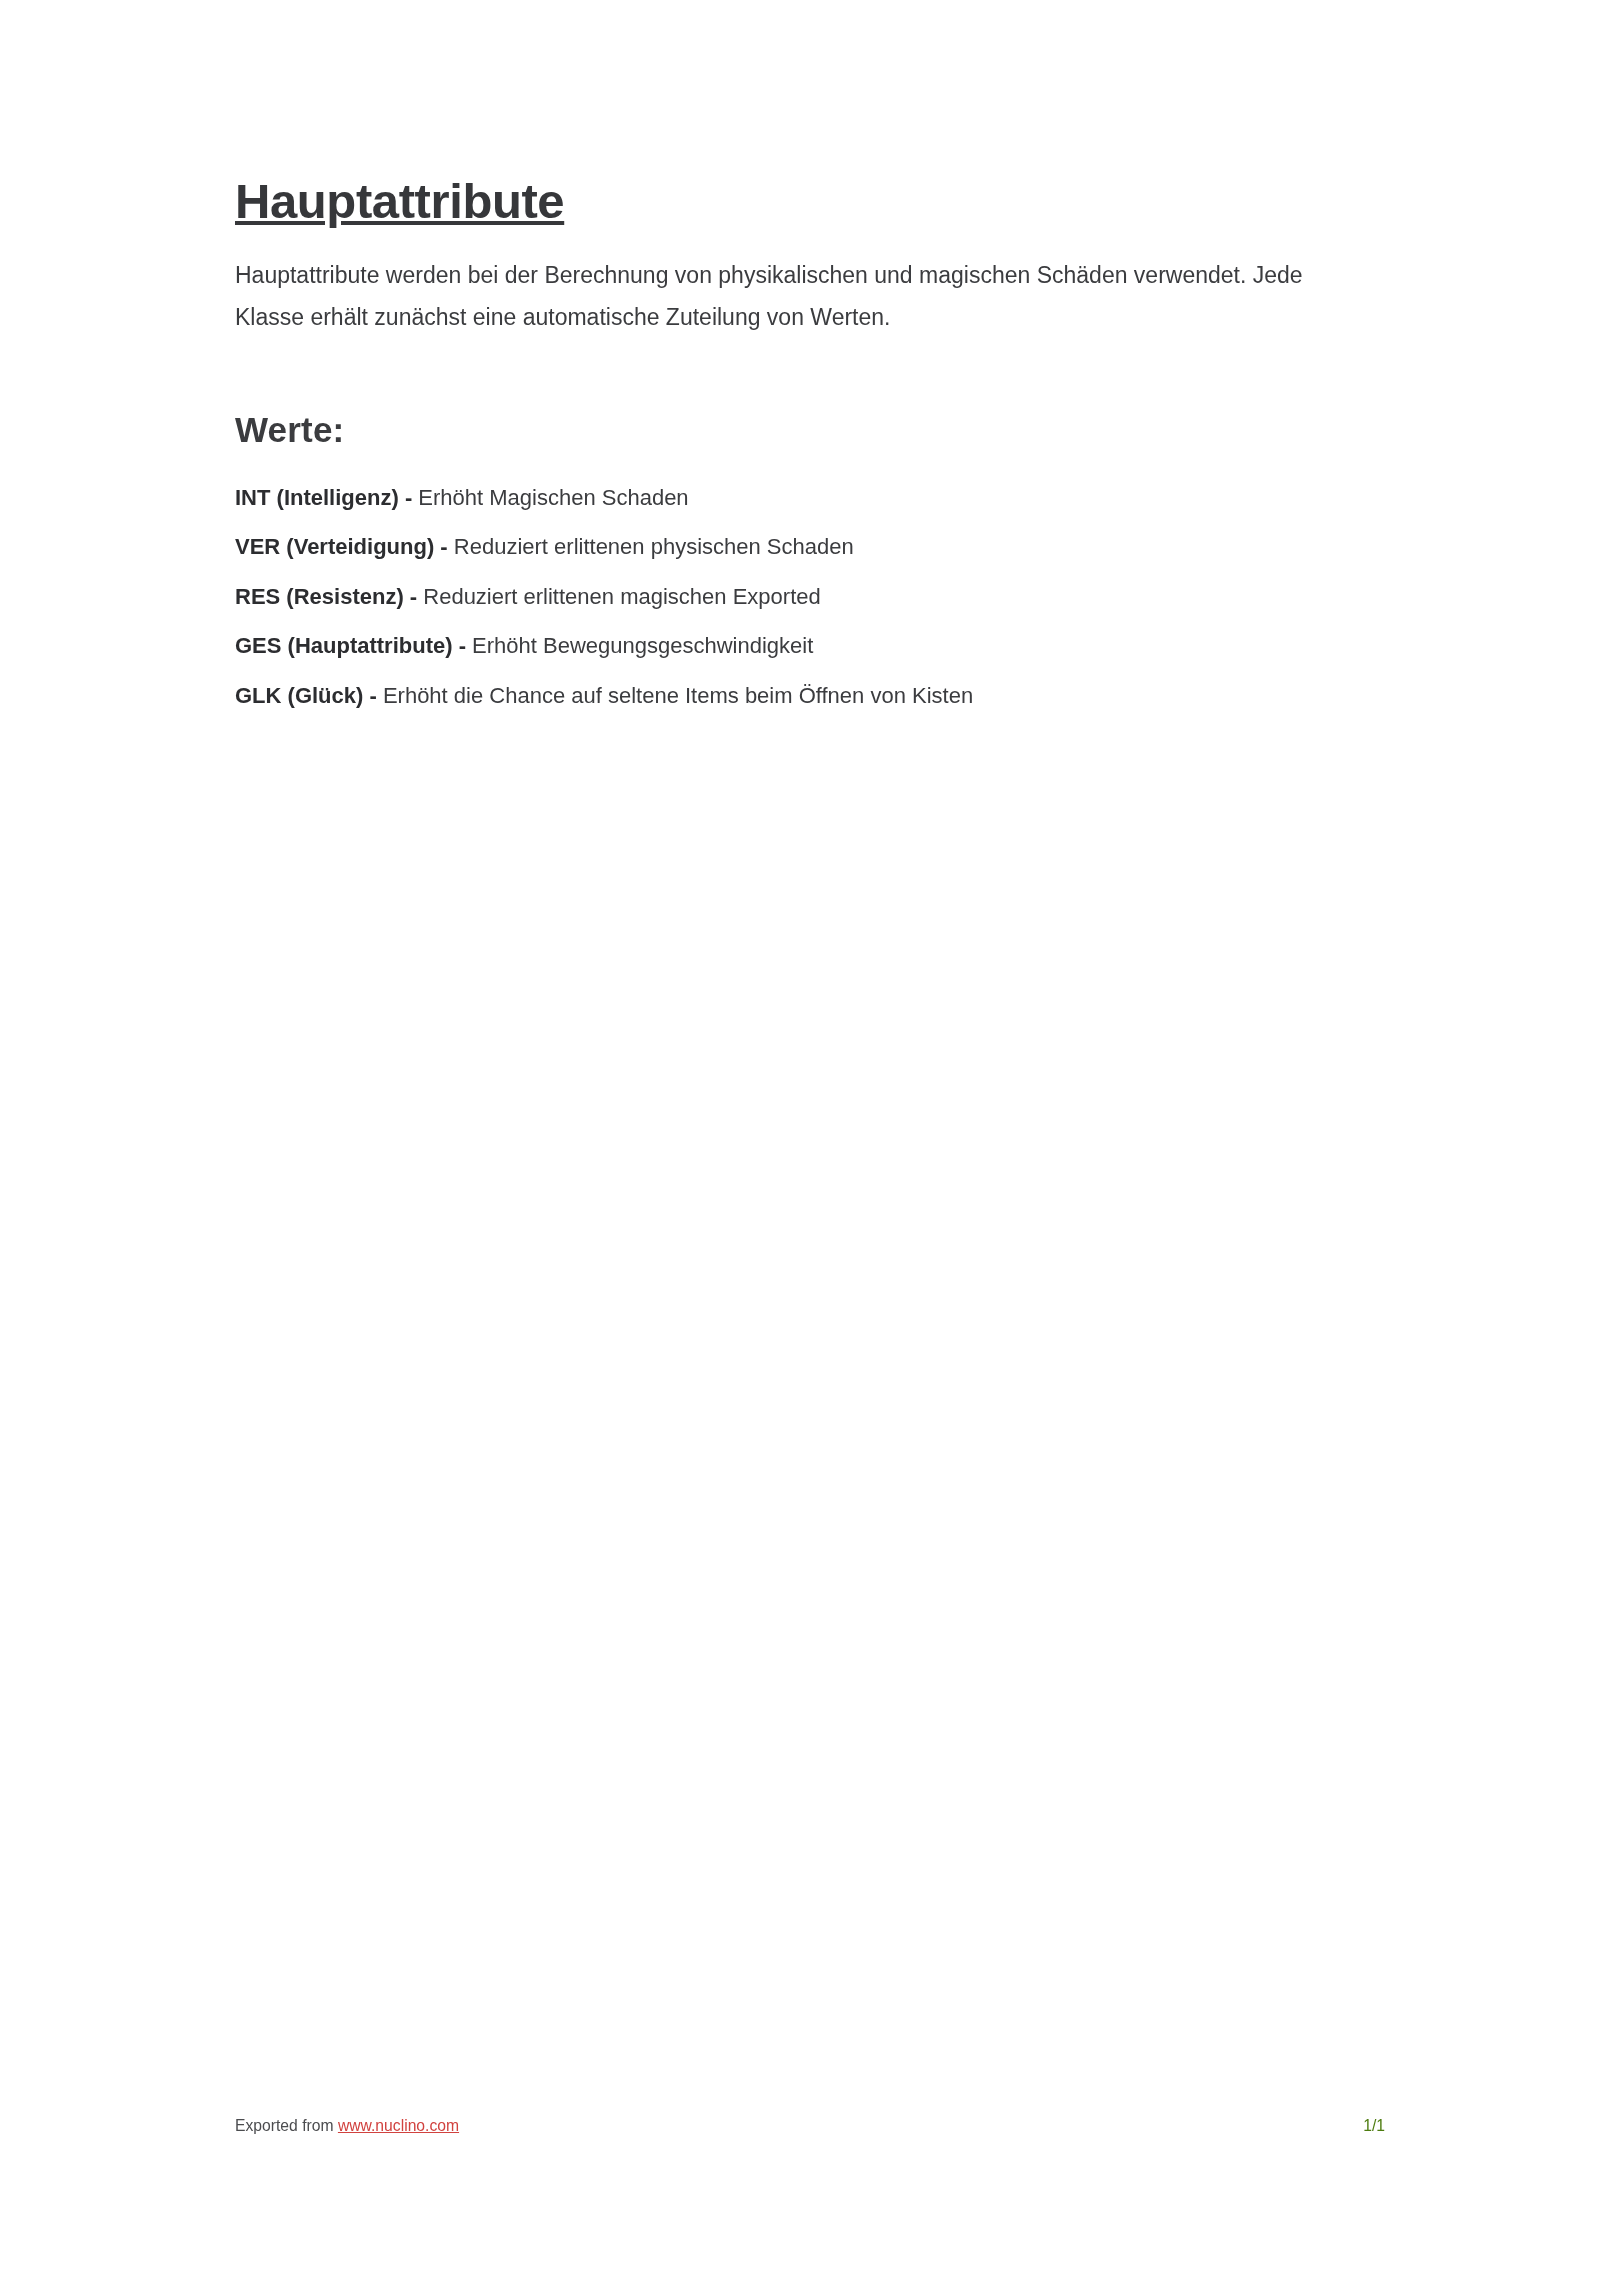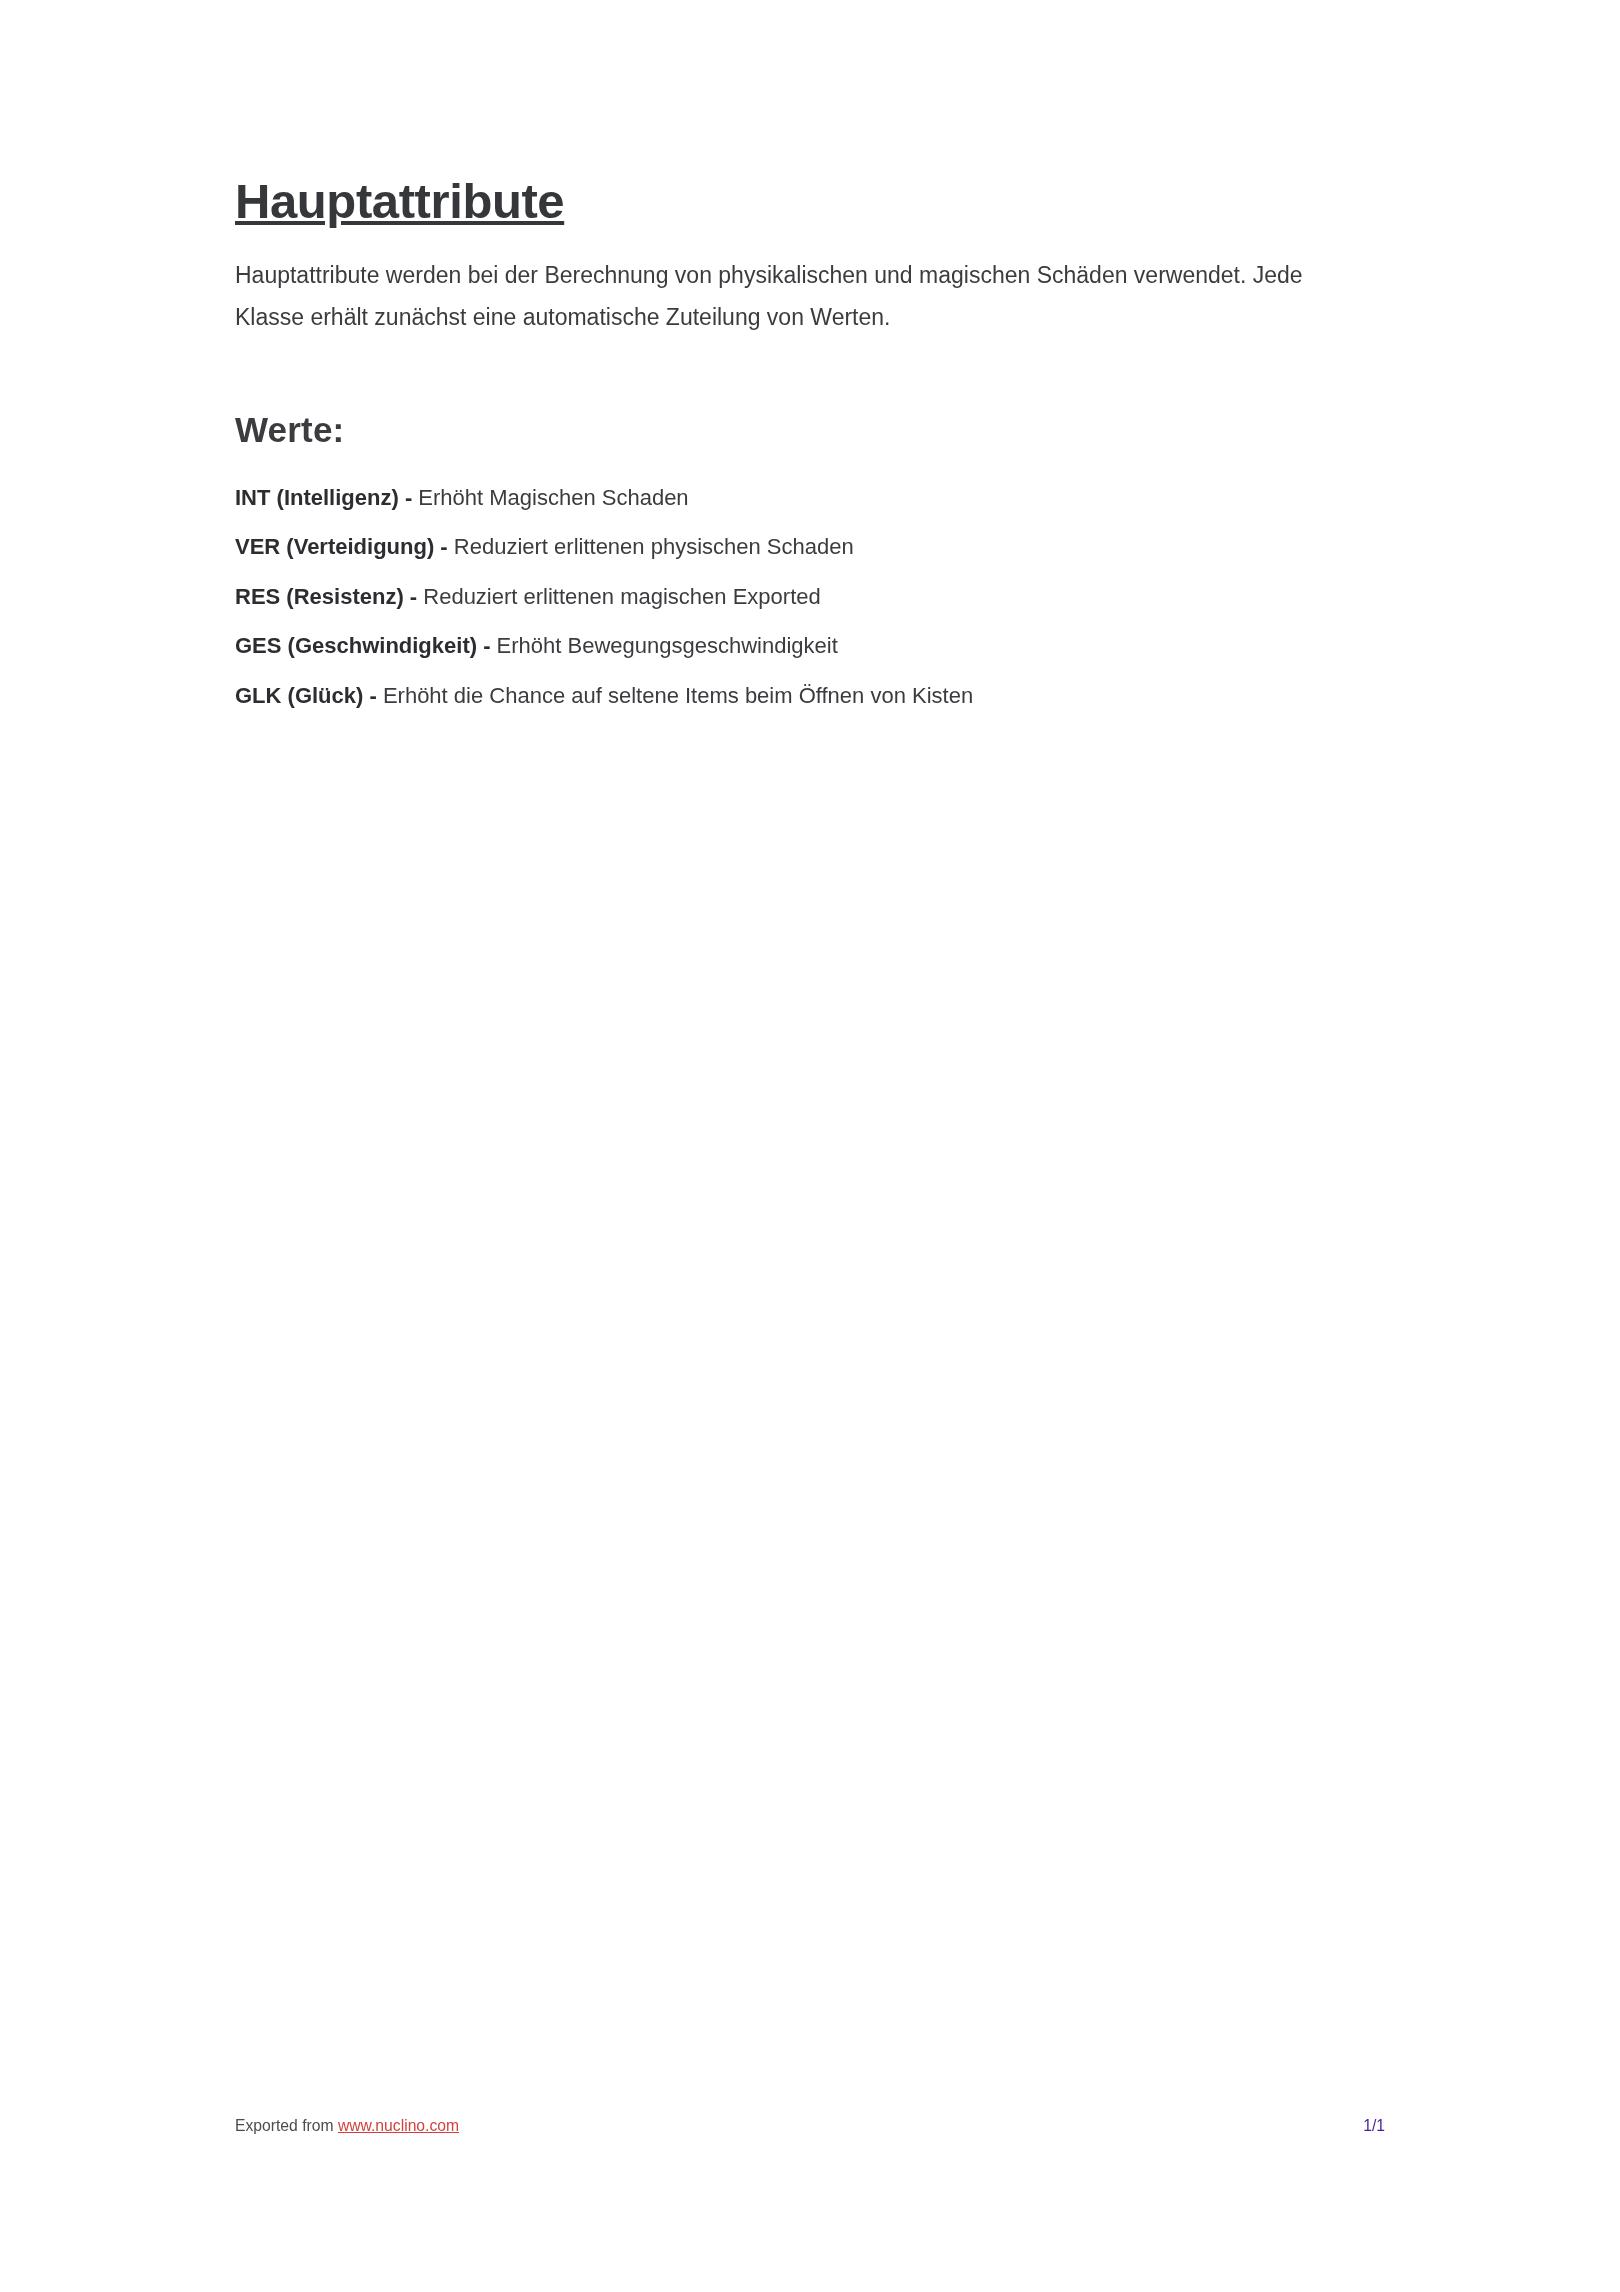--- a/index.html
+++ b/index.html
@@ -80,21 +80,21 @@
     font-size: 15.7px;
     color: #4b4c4f;
   }
   .footer-left {
     color: #4b4c4f;
   }
   .footer-link {
     color: #d1423f;
   }
   .footer-right {
-    color: #4c1d95;
+    color: #4d7c0f;
     font-size: 15.7px;
   }
 </style>
 </head>
 <body>
 
 <div class="page">
 
   <div class="content">
 
@@ -113,21 +113,21 @@
 
       <div class="attr-line">
         <span class="term">VER (Verteidigung) -</span><span class="desc"> Reduziert erlittenen physischen Schaden</span>
       </div>
 
       <div class="attr-line">
         <span class="term">RES (Resistenz) -</span><span class="desc"> Reduziert erlittenen magischen Exported</span>
       </div>
 
       <div class="attr-line">
-        <span class="term">GES (Geschwindigkeit) -</span><span class="desc"> Erhöht Bewegungsgeschwindigkeit</span>
+        <span class="term">GES (Hauptattribute) -</span><span class="desc"> Erhöht Bewegungsgeschwindigkeit</span>
       </div>
 
       <div class="attr-line">
         <span class="term">GLK (Glück) -</span><span class="desc"> Erhöht die Chance auf seltene Items beim Öffnen von Kisten</span>
       </div>
 
     </div>
   </div>
 
   <div class="footer">

